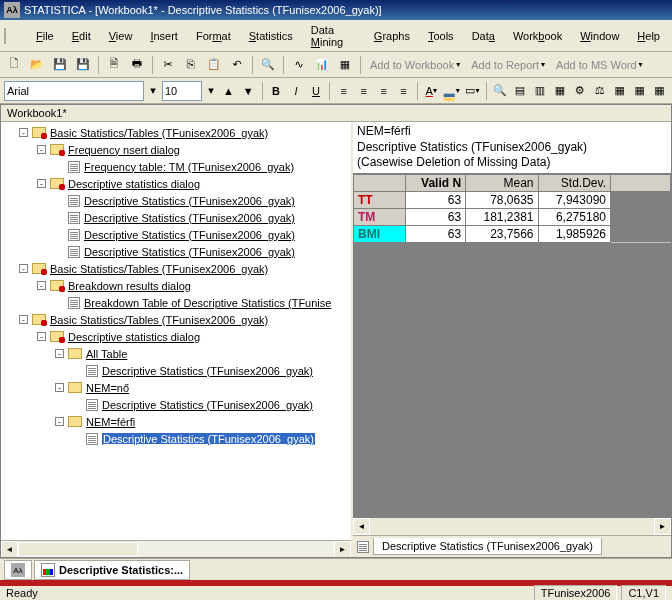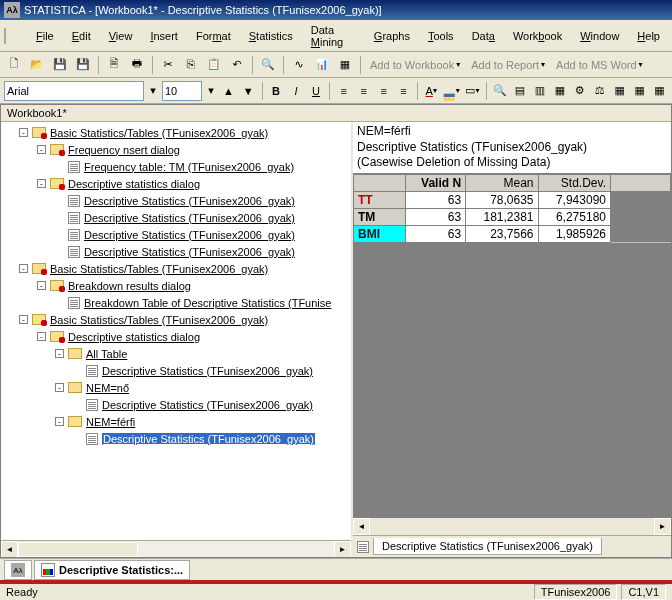--- a/index.html
+++ b/index.html
@@ -184,22 +184,22 @@
   .data-grid th {
     background: #d4d0c8;
     text-align: center;
     font-weight: normal;
   }
   .data-grid th.corner { background: #d4d0c8; }
   .data-grid th.col-head { text-align: right; }
   .data-grid th.col-head.bold { font-weight: bold; }
   .data-grid td.row-head { text-align: left; background: #d4d0c8; font-weight: bold; }
   .data-grid td.row-head.red { color: #c00000; }
-  .data-grid td.row-head.blue { color: #000000; margin-left: 44px; }
-  .data-grid td.row-head.cyan { color: #0f172a; background: #00ffff; }
+  .data-grid td.row-head.blue { color: #be185d; margin-left: 44px; }
+  .data-grid td.row-head.cyan { color: #0f766e; background: #00ffff; }
   .grid-fill {
     flex: 1;
     background: #808080;
   }
   .grid-scroll-h {
     height: 17px; background: #ece9d8;
     display: flex; align-items: center;
   }
   .grid-scroll-h .sb-btn { width: 17px; height: 17px; background: #ece9d8; border: 1px solid #fff; display: inline-flex; align-items: center; justify-content: center; font-size: 8px; }
   .tab-strip {
@@ -238,21 +238,21 @@
     align-items: center;
     gap: 4px;
     margin-right: 2px;
   }
   .bottom-tab .icon-app-sm { width: 14px; height: 14px; background: #aaa; font-size: 8px; display: flex; align-items: center; justify-content: center; }
   .bottom-tab .icon-chart { width: 14px; height: 14px; background: #fff; border: 1px solid #888; position: relative; }
   .bottom-tab .icon-chart::after { content: ''; position: absolute; left: 1px; bottom: 1px; width: 10px; height: 6px; background: linear-gradient(90deg, #f00 33%, #0a0 33% 66%, #00f 66%); }
   .statusbar {
     height: 20px;
     background: #ece9d8;
-    border-top: 4px solid #b91c1c;
+    border-top: 6px solid #b91c1c;
     display: flex;
     align-items: center;
     padding: 0 6px;
     font-size: 11px;
   }
   .statusbar .status-spacer { flex: 1; }
   .statusbar .status-cell { border: 1px inset #fff; padding: 1px 6px; margin-left: 4px; }
   .stack-swatch {
     display: inline-block; width: 12px; position: relative;
   }

